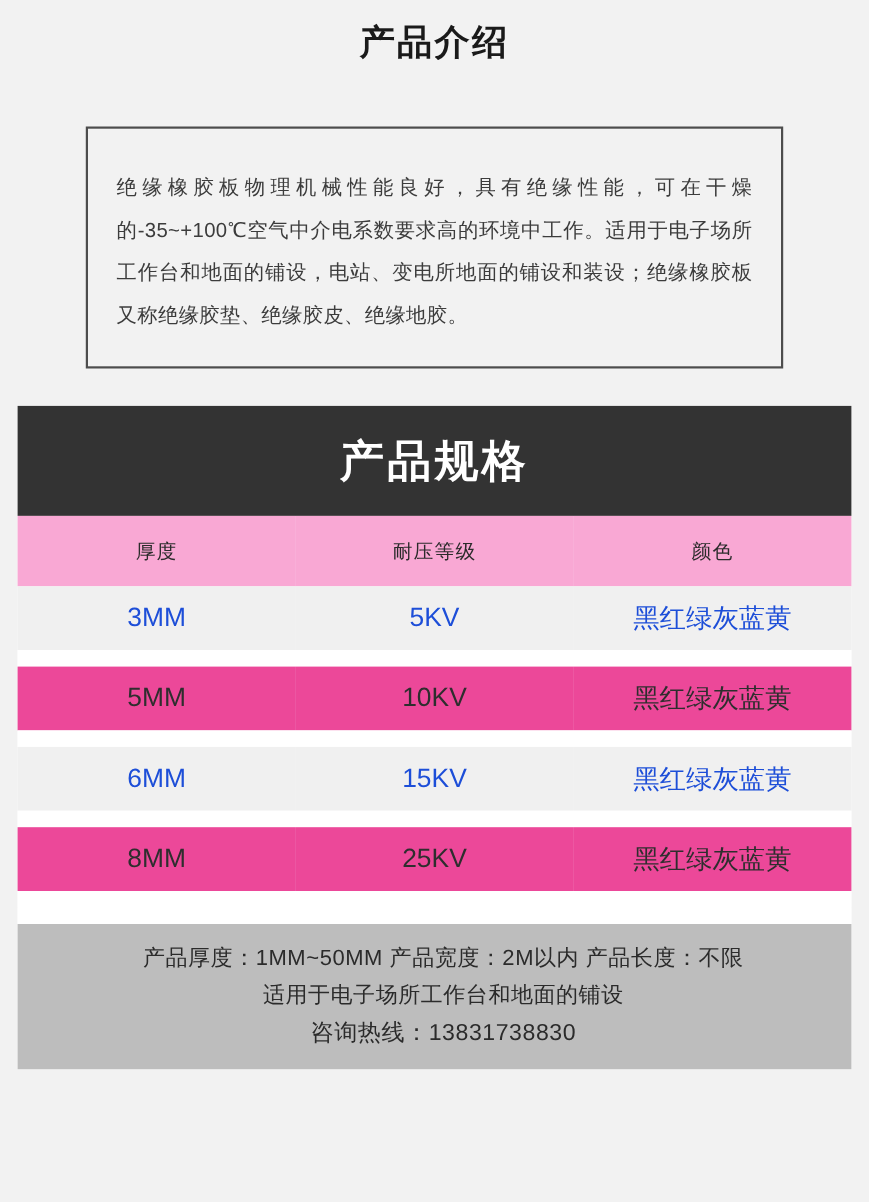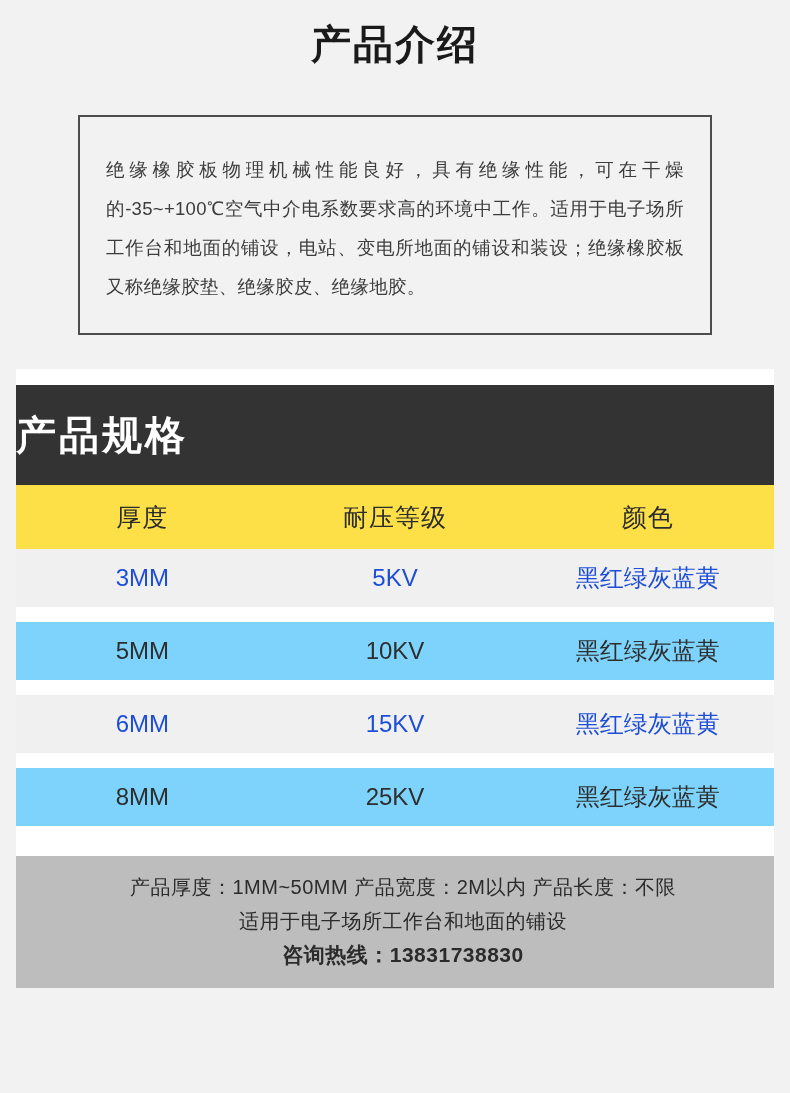--- a/index.html
+++ b/index.html
@@ -24,21 +24,21 @@
   
   .intro-section {
     position: relative;
     width: 790px;
     height: 360px;
     background: #f2f2f2;
     box-sizing: border-box;
   }
   .intro-title {
     text-align: center;
-    font-size: 40px;
+    font-size: 32px;
     font-weight: bold;
     color: #1a1a1a;
     letter-spacing: 2px;
     padding-top: 18px;
     line-height: 1.3;
   }
   .intro-box {
     position: absolute;
     left: 78px;
     top: 115px;
@@ -63,56 +63,55 @@
     left: 16px;
     top: 369px;
     width: 758px;
     background: #ffffff;
   }
   .spec-header {
     background: #333333;
     height: 100px;
     display: flex;
     align-items: center;
-    justify-content: flex-start;
-    margin-top: 16px;
+    justify-content: center;
   }
   .spec-header-title {
     color: #ffffff;
     font-size: 40px;
     font-weight: bold;
     letter-spacing: 3px;
   }
 
   .table {
     width: 100%;
     border-collapse: collapse;
     table-layout: fixed;
   }
   .table td, .table th {
     text-align: center;
     font-weight: normal;
   }
   .col-head {
     height: 62px;
-    font-size: 25px;
+    font-size: 18px;
     color: #2b2b2b;
     font-weight: bold;
-    background: #fde047;
+    background: #f9a8d4;
     letter-spacing: 1px;
   }
   .row-light td {
     height: 56px;
     background: #f0f0f0;
     font-size: 24px;
     color: #1d4ed8;
   }
   .row-dark td {
     height: 56px;
-    background: #7dd3fc;
+    background: #ec4899;
     font-size: 24px;
     color: #2e2e2e;
   }
   .row-gap td {
     height: 15px;
     background: #ffffff;
     padding: 0;
     font-size: 0;
     line-height: 0;
   }
@@ -124,21 +123,21 @@
     text-align: center;
     color: #2b2b2b;
   }
   .note-line {
     font-size: 20px;
     line-height: 34px;
     letter-spacing: 0.5px;
     margin-left: 16px;
   }
   .note-line.hotline {
-    font-weight: bold;
+    font-weight: normal;
     font-size: 21px;
   }
 </style>
 </head>
 <body>
 
 <div class="page">
 
   <div class="intro-section">
     <div class="intro-title">产品介绍</div>

